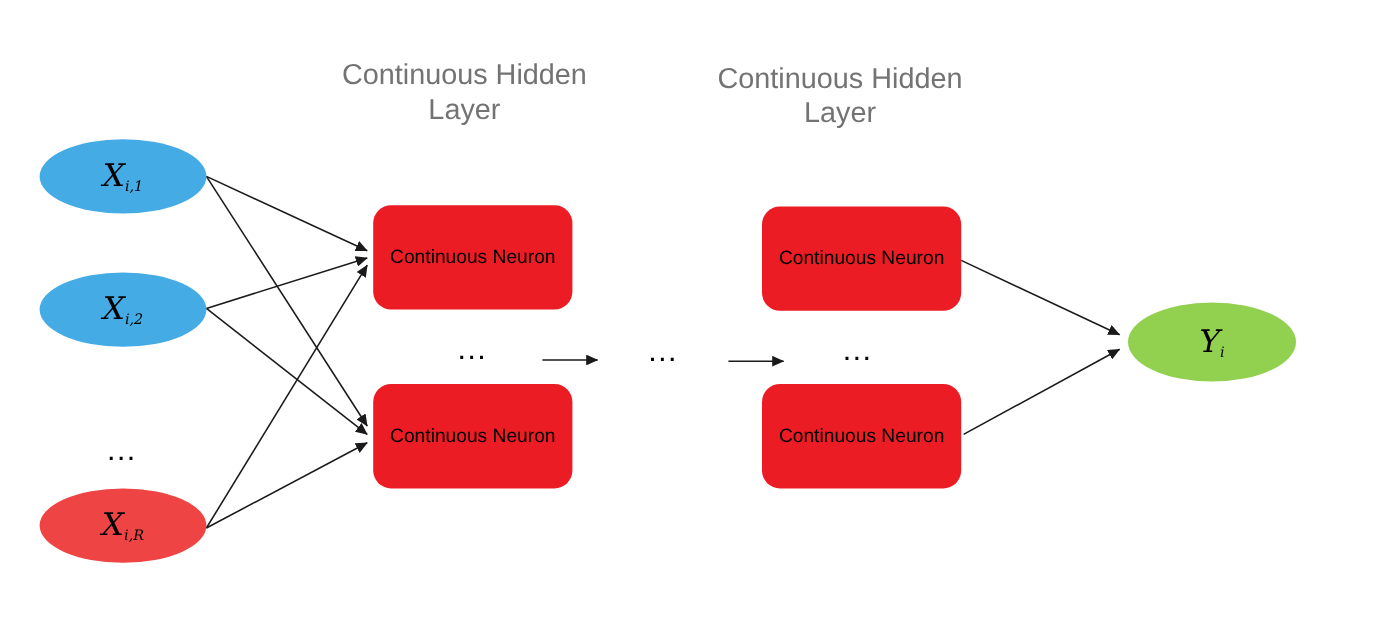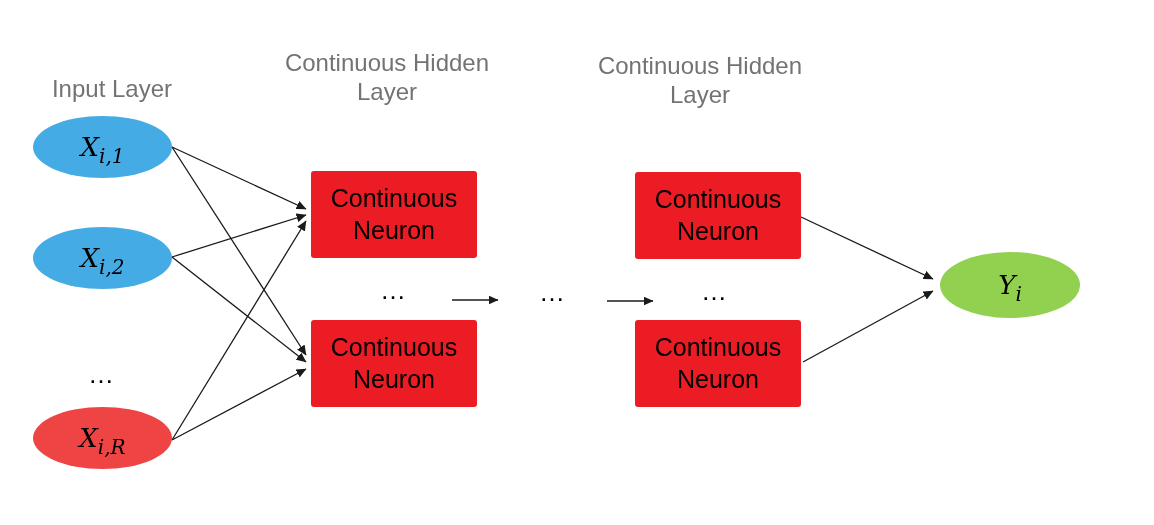--- a/index.html
+++ b/index.html
@@ -38,27 +38,27 @@
     justify-content: center;
     color: #000000;
   }
   .ellipse-node {
     border-radius: 50%;
     font-family: "DejaVu Serif", serif;
     font-style: italic;
     font-size: 26px;
   }
   .ellipse-node sub {
-    font-size: 20px;
+    font-size: 12px;
     line-height: 0;
     vertical-align: -0.35em;
   }
   .neuron-box {
-    border-radius: 3px;
-    font-size: 25px;
+    border-radius: 15px;
+    font-size: 16px;
     line-height: 1.25;
     text-align: center;
     padding: 0 14px;
     box-sizing: border-box;
   }
   .dots {
     position: absolute;
     transform: translate(-50%, -50%);
     font-size: 26px;
     line-height: 1;
@@ -85,21 +85,20 @@
     <line x1="172" y1="257" x2="306" y2="362" marker-end="url(#arrow)"></line>
     <line x1="172" y1="440" x2="306" y2="369" marker-end="url(#arrow)"></line>
 
     <line x1="452" y1="300" x2="498" y2="300" marker-end="url(#arrow)"></line>
     <line x1="607" y1="301" x2="653" y2="301" marker-end="url(#arrow)"></line>
 
     <line x1="801" y1="217" x2="933" y2="279" marker-end="url(#arrow)"></line>
     <line x1="803" y1="362" x2="933" y2="291" marker-end="url(#arrow)"></line>
   </svg>
 
-  <div class="layer-title single" style="left:112px; top:59px;">Input Layer</div>
   <div class="layer-title" style="left:387px; top:33px;">Continuous Hidden Layer</div>
   <div class="layer-title" style="left:700px; top:36px;">Continuous Hidden Layer</div>
 
   <div class="node ellipse-node" style="left: 33px; top: 116px; width: 139px; height: 62px; background-color: rgb(69, 171, 229);">
     <span><span>X</span><sub>i,1</sub></span>
   </div>
   <div class="node ellipse-node" style="left: 33px; top: 227px; width: 139px; height: 62px; background-color: rgb(69, 171, 229);">
     <span><span>X</span><sub>i,2</sub></span>
   </div>
   <div class="node ellipse-node" style="left: 33px; top: 407px; width: 139px; height: 62px; background-color: #ef4444;">

